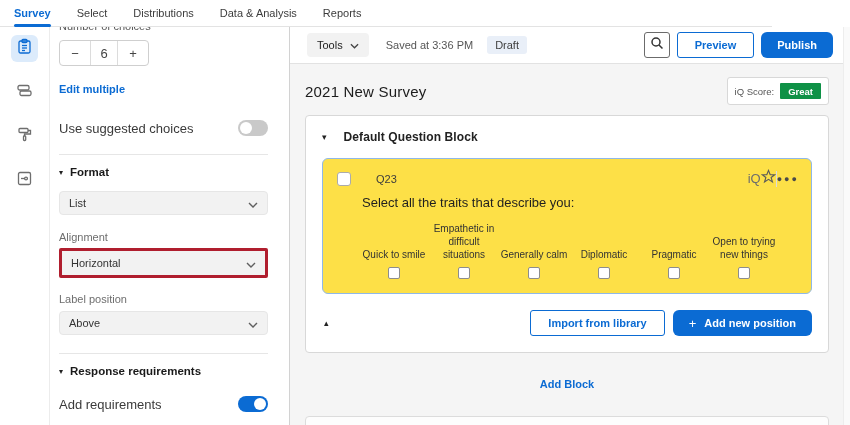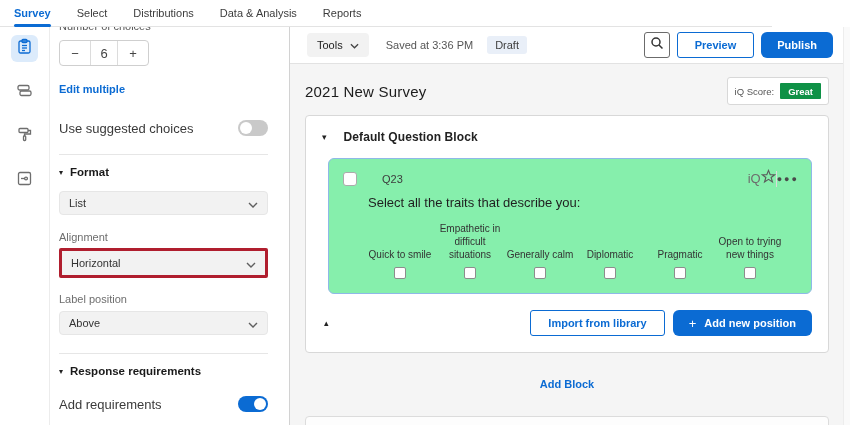--- a/index.html
+++ b/index.html
@@ -89,21 +89,21 @@
     align-items:center; gap:6px; padding:0 7px; }
   .iq-label { font-size:9.5px; color:#555; }
   .iq-pill { background:#0e9146; color:#fff; font-size:9.5px; font-weight:bold; border-radius:1px;
     padding:2.5px 8px; cursor:pointer; }
 
   .block-card { background:#fff; border:1px solid #d8d8d8; border-radius:4px; padding:0 16px; }
   .block-header { height:42px; display:flex; align-items:center; gap:17px; cursor:pointer; }
   .block-caret { font-size:9px; color:#222; }
   .block-title { font-size:12px; color:#222; font-weight:bold; letter-spacing:.1px; }
 
-  .q-card { border:1.5px solid #8fb8e8; border-radius:6px; background:#86efac; padding:10px 12px 0 14px;margin-left:6px; }
+  .q-card { border:1.5px solid #8fb8e8; border-radius:6px; background:#fde047; padding:10px 12px 0 14px; }
   .q-header { display:flex; align-items:center; }
   .checkbox { width:14px; height:14px; border:1px solid #ababab; border-radius:3px; background:#fff; cursor:pointer; }
   .q-id { font-size:11px; color:#3d3d3d; margin-left:25px; }
   .q-icons { margin-left:auto; display:flex; align-items:center; }
   .iq-glyph { font-size:13px; color:#6d6d6d; cursor:pointer; }
   .q-icons svg { stroke:#5a5a5a; fill:none; stroke-width:1.2; cursor:pointer; }
   .v-sep { width:1px; height:16px; background:#dcdcdc; }
   .dots { font-size:9px; letter-spacing:2px; color:#4a4a4a; cursor:pointer; }
   .q-text { margin:7px 0 0 25px; font-size:13px; color:#1f1f1f; }
   .choices { display:flex; margin:12px 0 0 22px; }

